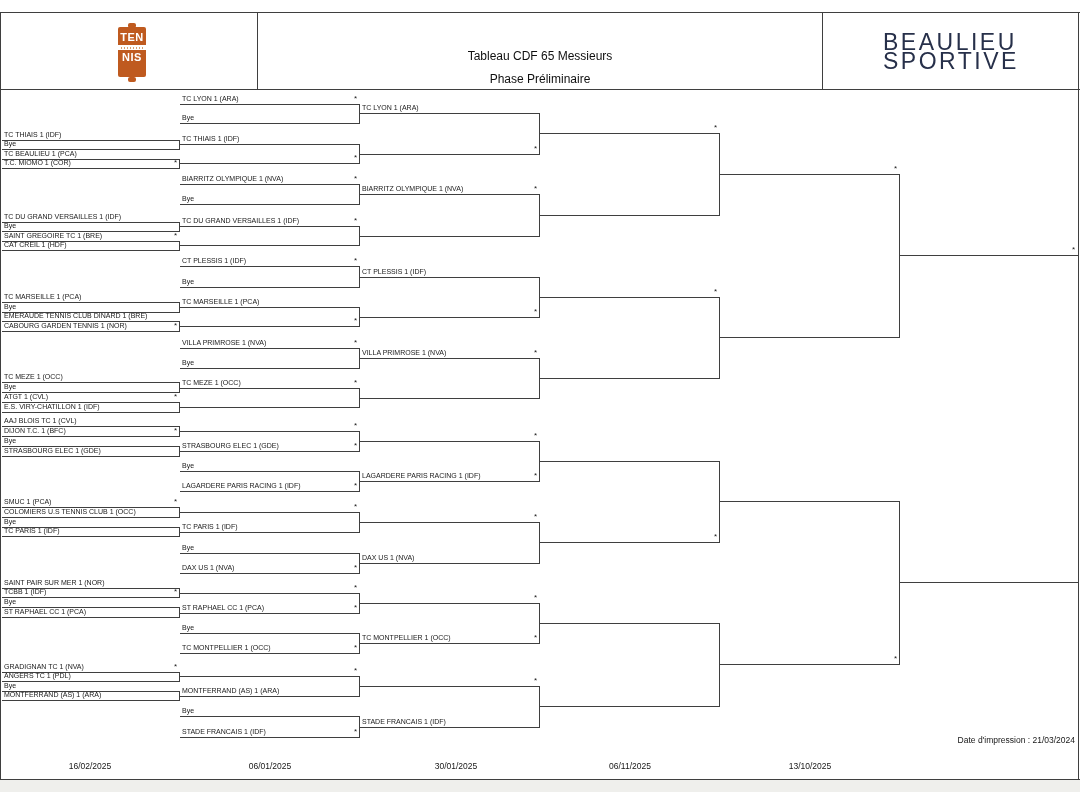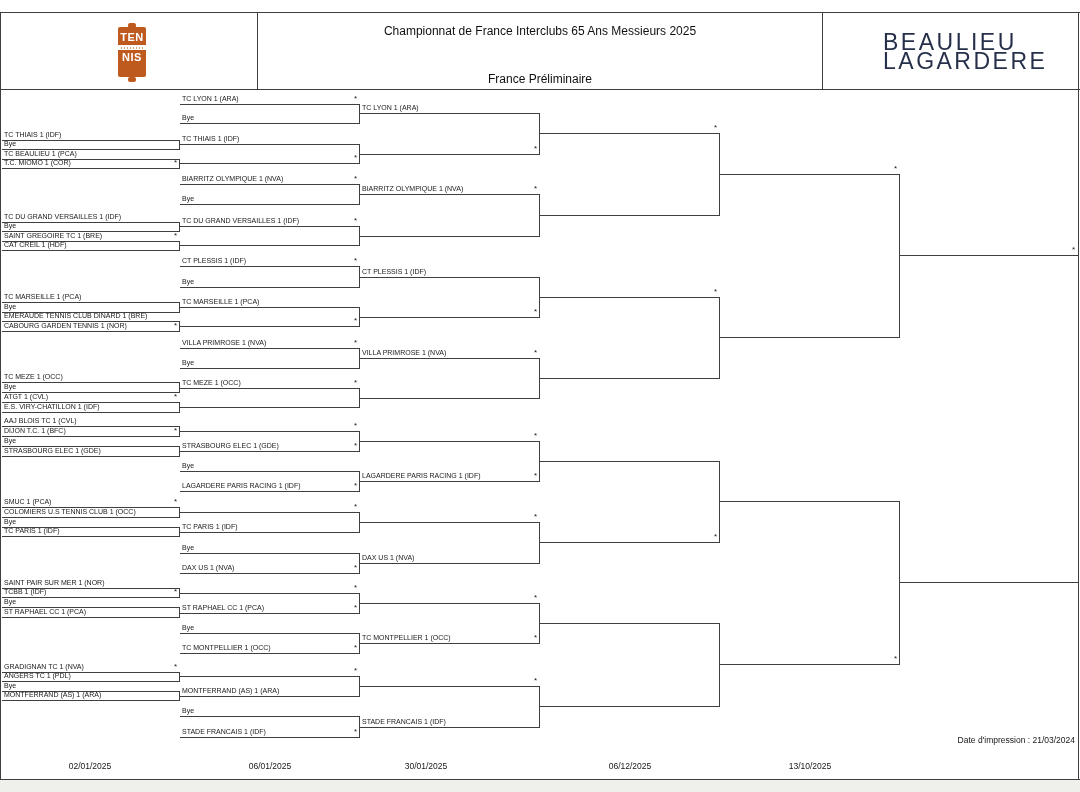--- a/index.html
+++ b/index.html
@@ -45,26 +45,26 @@
   <div class="fft">
     <div class="tab" style="top:0"></div>
     <div class="rect">
       <div class="word" style="margin-top:5px">TEN</div>
       <div class="band"></div>
       <div class="word">NIS</div>
     </div>
     <div class="tab" style="top:54px"></div>
   </div>
 
-  <div class="title" style="top:24px">Championnat de France Interclubs 65 Ans Messieurs 2025</div>
-  <div class="title" style="top:72px">France Préliminaire</div>
+  <div class="title" style="top:49px">Tableau CDF 65 Messieurs</div>
+  <div class="title" style="top:72px">Phase Préliminaire</div>
 
   <div class="brand">
     <div>BEAULIEU</div>
-    <div>LAGARDERE</div>
+    <div>SPORTIVE</div>
   </div>
 
   <div class="sl" style="left:2px;top:131px;width:178px">
       <span class="lb">TC THIAIS 1 (IDF)</span>
     </div>
   <div class="sl" style="left:2px;top:140px;width:178px">
       <span class="lb">Bye</span>
     </div>
   <div class="sl" style="left:2px;top:150px;width:178px">
       <span class="lb">TC BEAULIEU 1 (PCA)</span>
@@ -393,19 +393,19 @@
 
   <div class="v" style="left:719px;top:133px;height:83px"></div>
   <div class="v" style="left:719px;top:297px;height:82px"></div>
   <div class="v" style="left:719px;top:461px;height:82px"></div>
   <div class="v" style="left:719px;top:623px;height:84px"></div>
 
   <div class="v" style="left:899px;top:174px;height:164px"></div>
   <div class="v" style="left:899px;top:501px;height:164px"></div>
 
   <div class="footer-note">Date d'impression : 21/03/2024</div>
-  <div class="rdate" style="left:90px">02/01/2025</div>
+  <div class="rdate" style="left:90px">16/02/2025</div>
   <div class="rdate" style="left:270px">06/01/2025</div>
-  <div class="rdate" style="left:426px">30/01/2025</div>
-  <div class="rdate" style="left:630px">06/12/2025</div>
+  <div class="rdate" style="left:456px">30/01/2025</div>
+  <div class="rdate" style="left:630px">06/11/2025</div>
   <div class="rdate" style="left:810px">13/10/2025</div>
 
 </div>
 
 </body></html>

